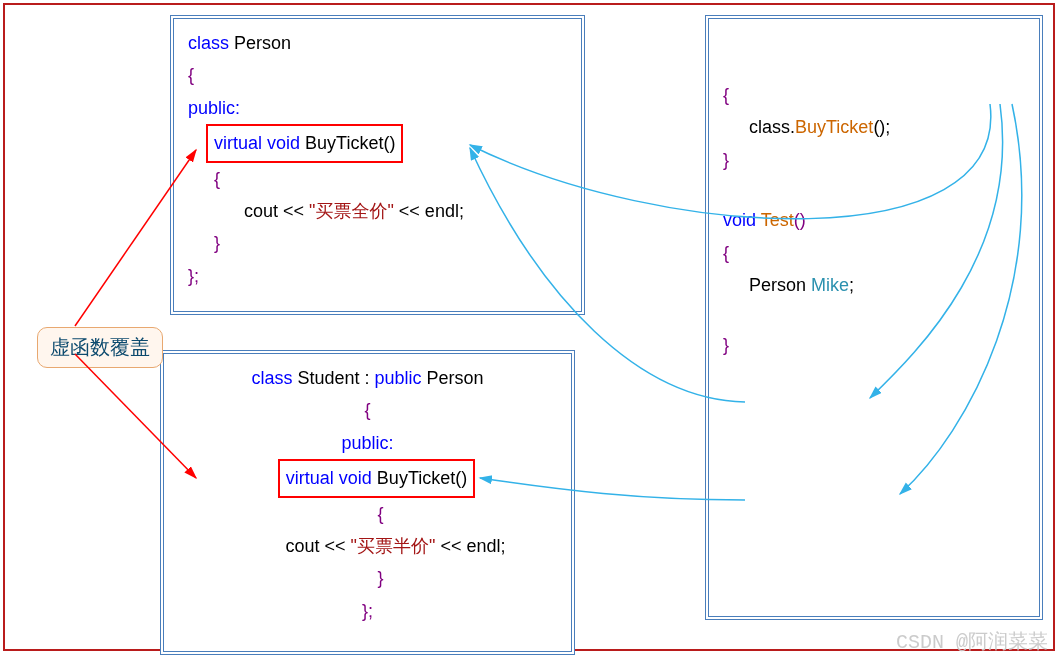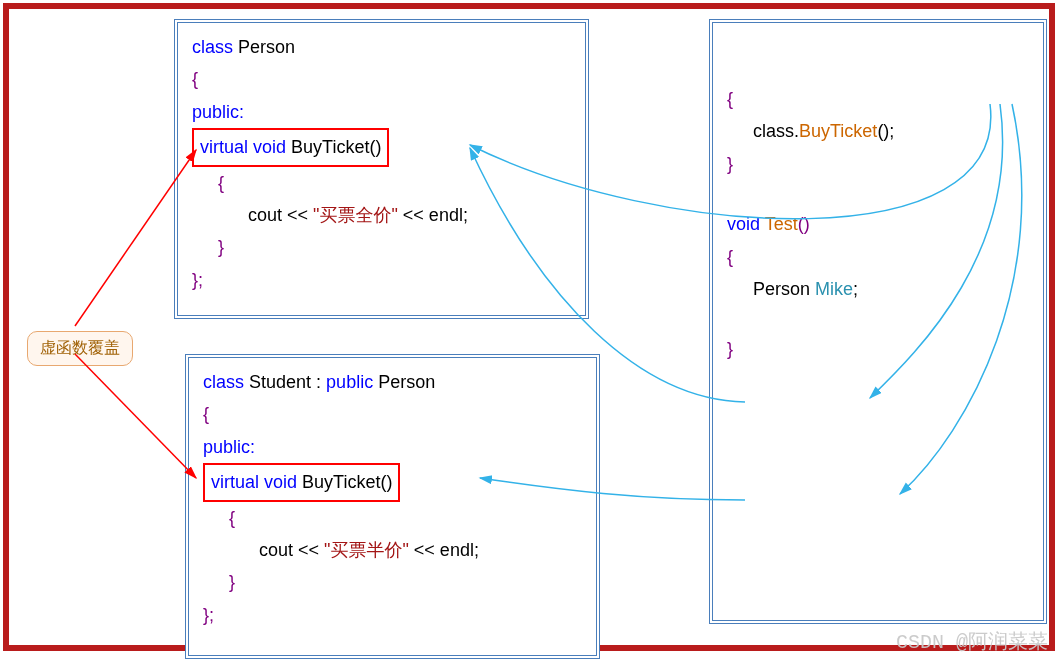--- a/index.html
+++ b/index.html
@@ -11,55 +11,56 @@
     position: relative;
     width: 1058px;
     height: 659px;
   }
   .outer {
     position: absolute;
     left: 3px;
     top: 3px;
     width: 1052px;
     height: 648px;
-    border: 6px solid #b91c1c;
+    border: 2px solid #b91c1c;
   }
   .code-box {
     position: absolute;
     border: 4px double #4a7ebb;
     background: #fff;
     padding: 8px 14px;
     line-height: 1.8;
   }
   .person-box { left: 165px; top: 10px; width: 415px; height: 300px; }
-  .student-box { left: 176px; top: 345px; width: 415px; height: 305px; }
+  .student-box { left: 155px; top: 345px; width: 415px; height: 305px; text-align: center; }
   .func-box { left: 700px; top: 10px; width: 338px; height: 605px; padding-top: 60px; }
   .kw { color: #0000ff; }
   .text { color: #000; }
   .brace { color: #800080; }
   .str { color: #a31515; }
   .name { color: #cc6600; }
   .type { color: #2b91af; }
   .ind1 { padding-left: 26px; }
   .ind2 { padding-left: 56px; }
   .redbox {
     border: 2px solid #ff0000;
     padding: 1px 6px;
     display: inline-block;
+    margin-left: 18px;
   }
   .callout {
     position: absolute;
-    left: 18px;
+    left: 32px;
     top: 322px;
     background: #fff6ee;
     border: 1.5px solid #e8a870;
     border-radius: 10px;
     padding: 6px 12px;
-    color: #a16207;
-    font-size: 16px;
+    color: #0c4a6e;
+    font-size: 20px;
   }
   svg.arrows {
     position: absolute;
     left: 0; top: 0;
     width: 1058px; height: 659px;
     pointer-events: none;
   }
   .watermark {
     position: absolute;
     right: 10px;

